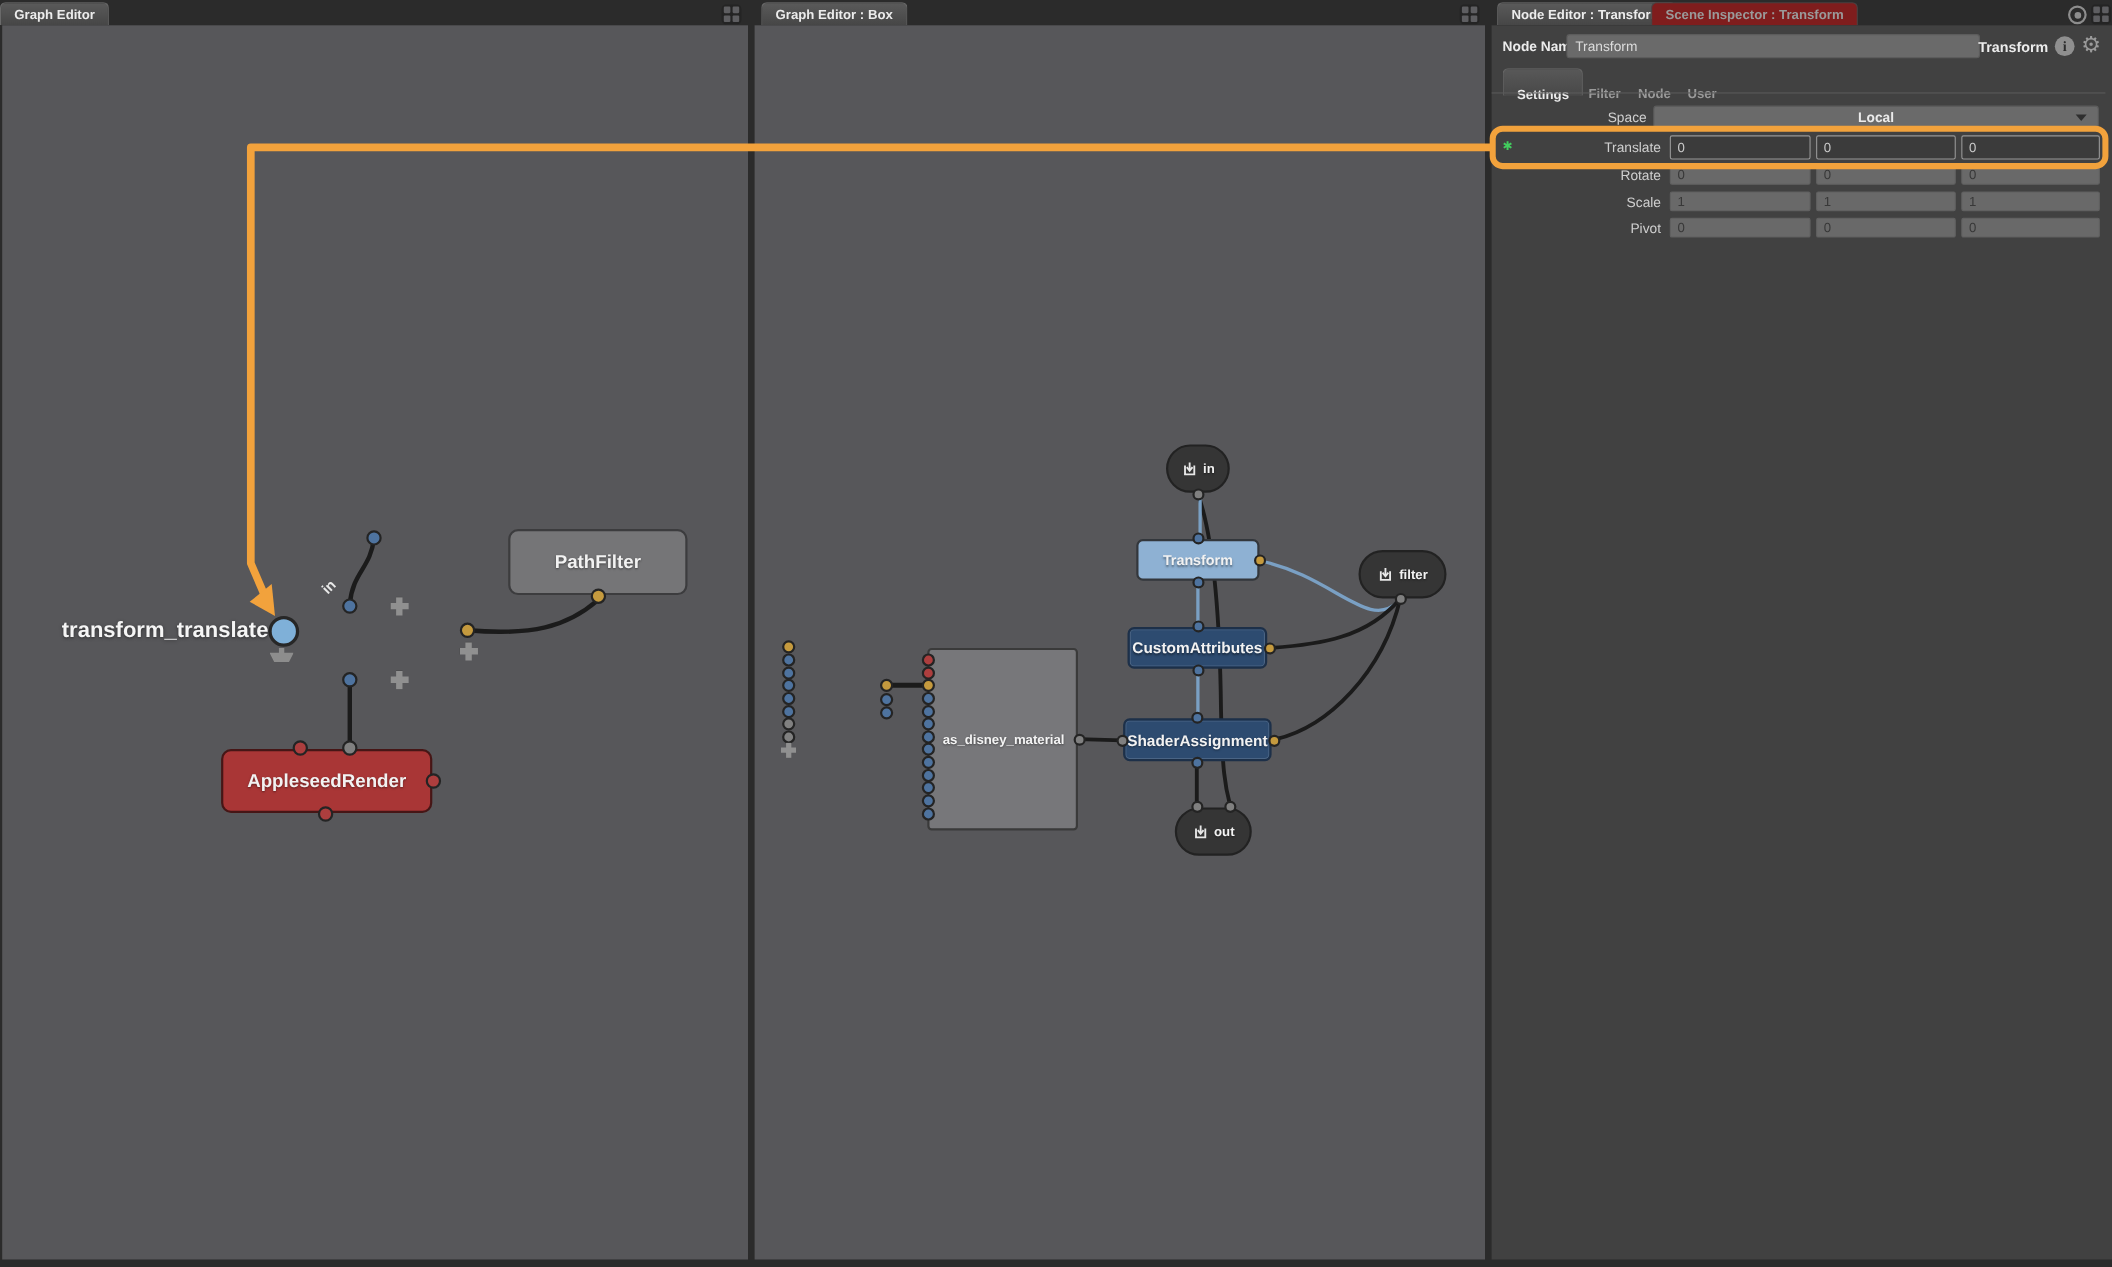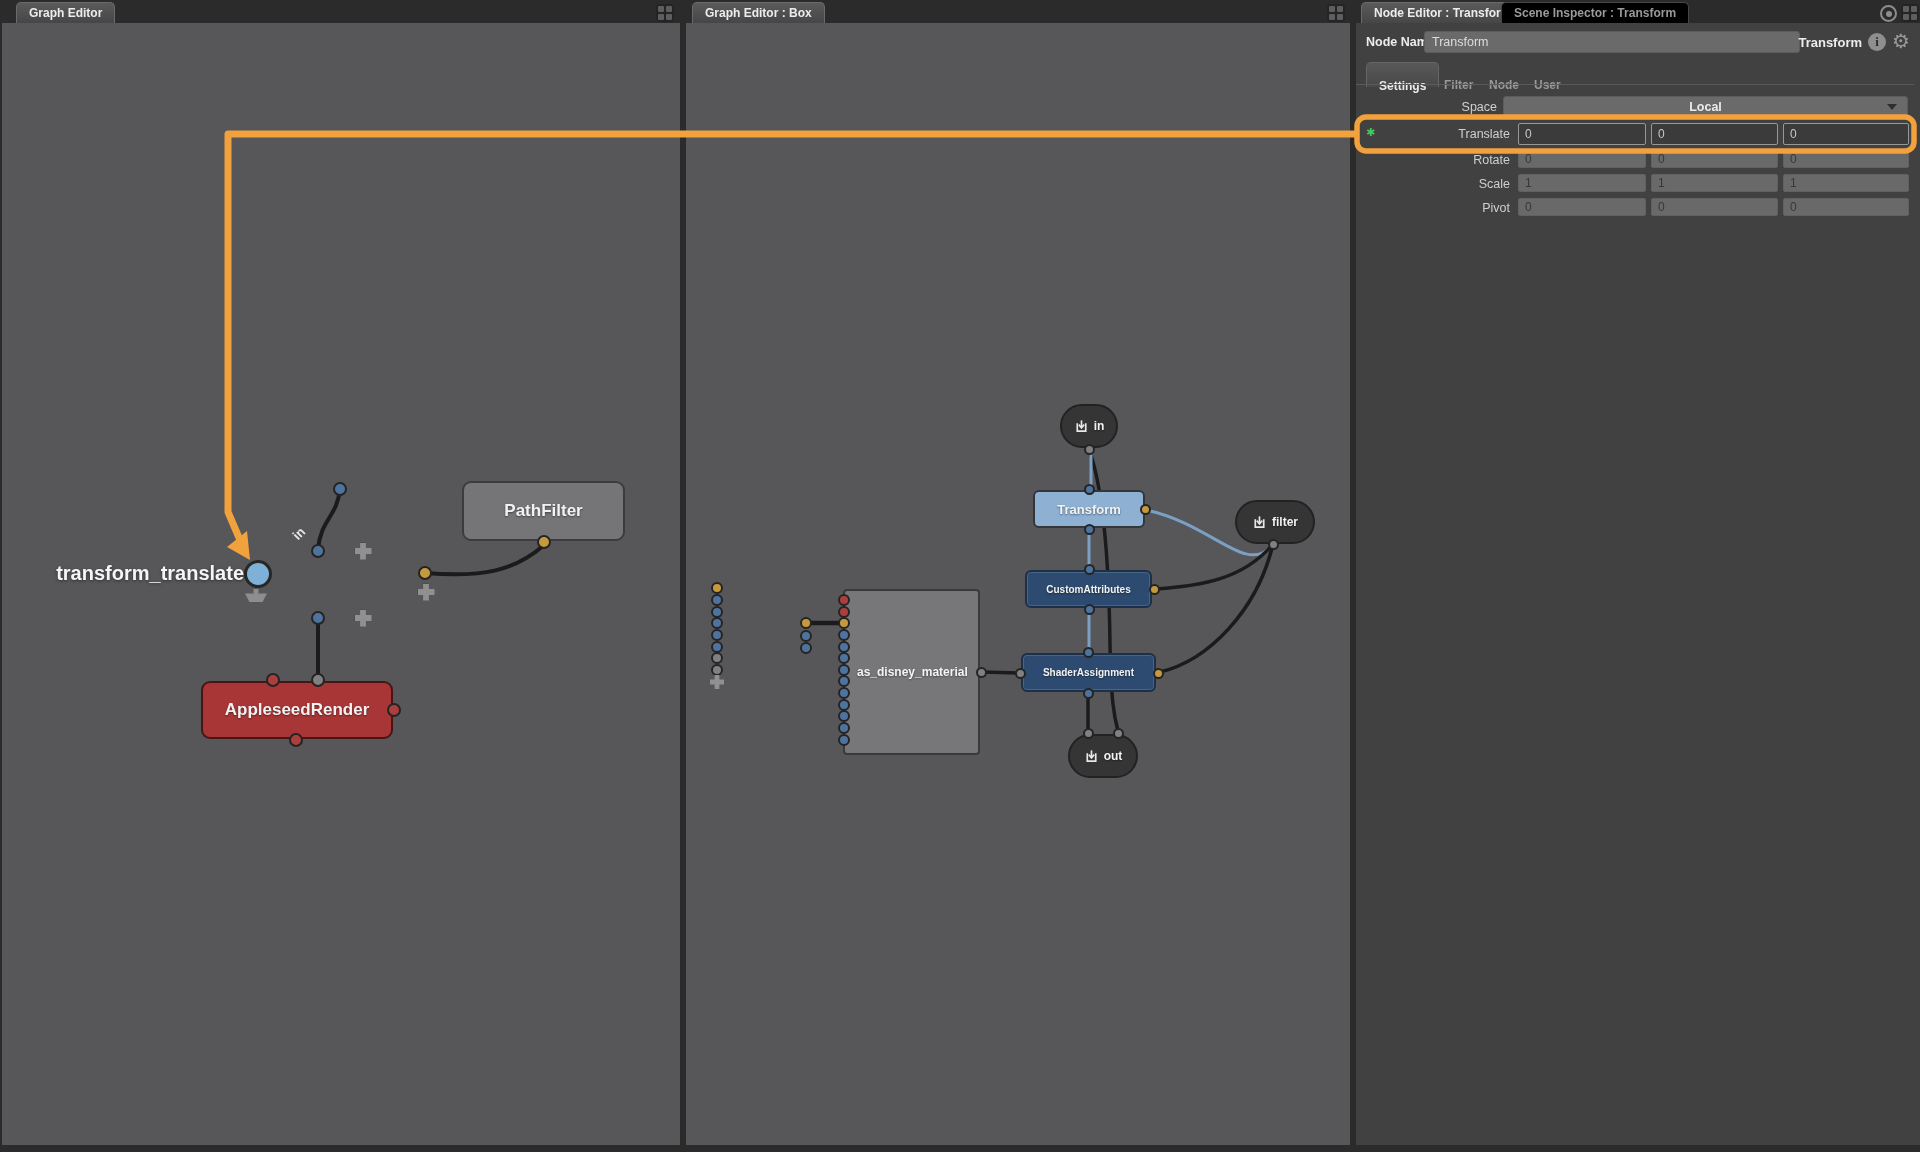--- a/index.html
+++ b/index.html
@@ -6,21 +6,21 @@
   #app{position:relative;width:1920px;height:1152px;overflow:hidden;
        font-family:"Liberation Sans","DejaVu Sans",sans-serif;background:#2b2b2b;}
   .abs{position:absolute;}
   
   .topbar{left:0;top:0;width:1920px;height:23px;background:#2b2b2b;}
   .tab{position:absolute;top:2px;height:21px;line-height:21px;padding:0 12px;
        font-size:12px;font-weight:bold;color:#ececec;
        background:linear-gradient(#5a5a5a,#464646);
        border:1px solid #6a6a6a;border-bottom:none;border-radius:5px 5px 0 0;
        white-space:nowrap;box-sizing:border-box;}
-  .tab.inactive{background:#000000;border-color:#464646;color:#9a9a9a;}
+  .tab.inactive{background:#7f1d1d;border-color:#464646;color:#9a9a9a;}
   .grid-icon{position:absolute;width:18px;height:18px;display:grid;
        grid-template-columns:1fr 1fr;grid-template-rows:1fr 1fr;gap:2px;
        background:#242424;border-radius:4px;padding:2px;box-sizing:border-box;}
   .grid-icon span{background:#5e5e61;border-radius:1px;}
   .target-icon{position:absolute;width:13px;height:13px;border:2px solid #8d8d8d;
        border-radius:50%;}
   .target-icon::after{content:"";position:absolute;left:3.5px;top:3.5px;width:6px;height:6px;
        background:#8d8d8d;border-radius:50%;}
   
   .graph-panel{background:#57575a;}
@@ -28,21 +28,21 @@
   
   .gnode{position:absolute;display:flex;align-items:center;justify-content:center;
        color:#f2f2f2;font-weight:bold;z-index:3;box-sizing:border-box;
        text-shadow:0 1px 2px rgba(0,0,0,.45);}
   .node-gray{background:#757577;border:2px solid #3c3c3e;border-radius:9px;font-size:17px;}
   .node-dark{background:#363636;border:2px solid #232323;border-radius:10px;font-size:18px;gap:8px;}
   .node-red{background:#a93636;border:2px solid #461616;border-radius:9px;font-size:17px;}
   .node-pill{background:#353535;border:2px solid #222;border-radius:22px;
        font-size:12px;gap:5px;}
   .node-lblue{background:#8eb1d3;border:2px solid #33373c;border-radius:6px;font-size:13px;}
-  .node-navy{background:#2d4b70;border:2px solid #1d3049;border-radius:6px;font-size:10px;
+  .node-navy{background:#2d4b70;border:2px solid #1d3049;border-radius:6px;font-size:14px;
        box-shadow:inset 0 0 0 1px rgba(255,255,255,.14);}
   .node-shader{position:absolute;background:#77777a;border:2px solid #3a3a3a;border-radius:4px;
        display:flex;align-items:center;color:#f4f4f4;font-weight:bold;font-size:12px;
        z-index:3;box-sizing:border-box;text-shadow:0 1px 2px rgba(0,0,0,.4);}
   .annotation{position:absolute;color:#f5f5f5;font-weight:bold;font-size:20px;
        text-align:right;z-index:11;text-shadow:0 1px 3px rgba(0,0,0,.5);}
   .port-label{position:absolute;color:#e9e9e9;font-weight:bold;font-size:13px;
        transform:rotate(-45deg);z-index:3;}
   .dot{position:absolute;border-radius:50%;border:2px solid #242424;z-index:4;box-sizing:border-box;}
   .dot.blue{background:#4e739f;} .dot.orange{background:#c59a3e;}
@@ -81,21 +81,21 @@
        display:flex;align-items:center;justify-content:center;}
   .gear-icon{position:absolute;color:#9a9a9a;font-size:20px;line-height:18px;}
   .star{position:absolute;color:#42cd5e;font-size:11px;}
 </style>
 </head>
 <body>
 
 <div id="app">
 
   <div class="abs topbar"></div>
-  <div class="tab" style="left:16px;">Graph Editor</div>
+  <div class="tab" style="left:0;">Graph Editor</div>
   <div class="grid-icon" style="left:656px;top:4px;">
     <span></span>
       <span></span>
       <span></span>
       <span></span>
     </div>
   <div class="tab" style="left:692px;">Graph Editor : Box</div>
   <div class="grid-icon" style="left:1327px;top:4px;">
     <span></span>
       <span></span>

